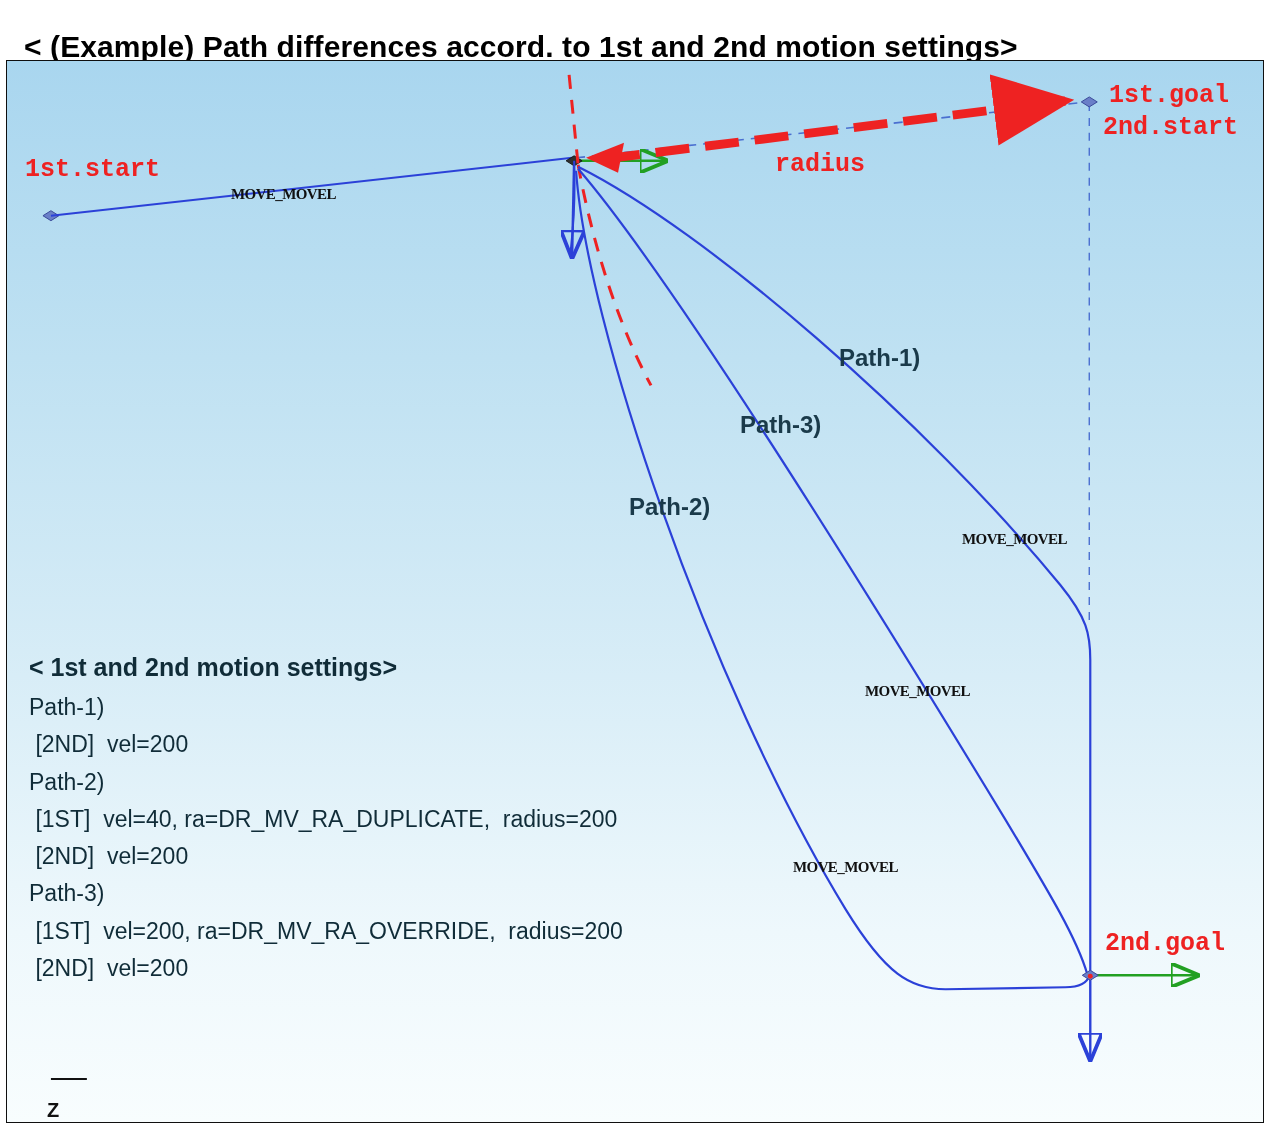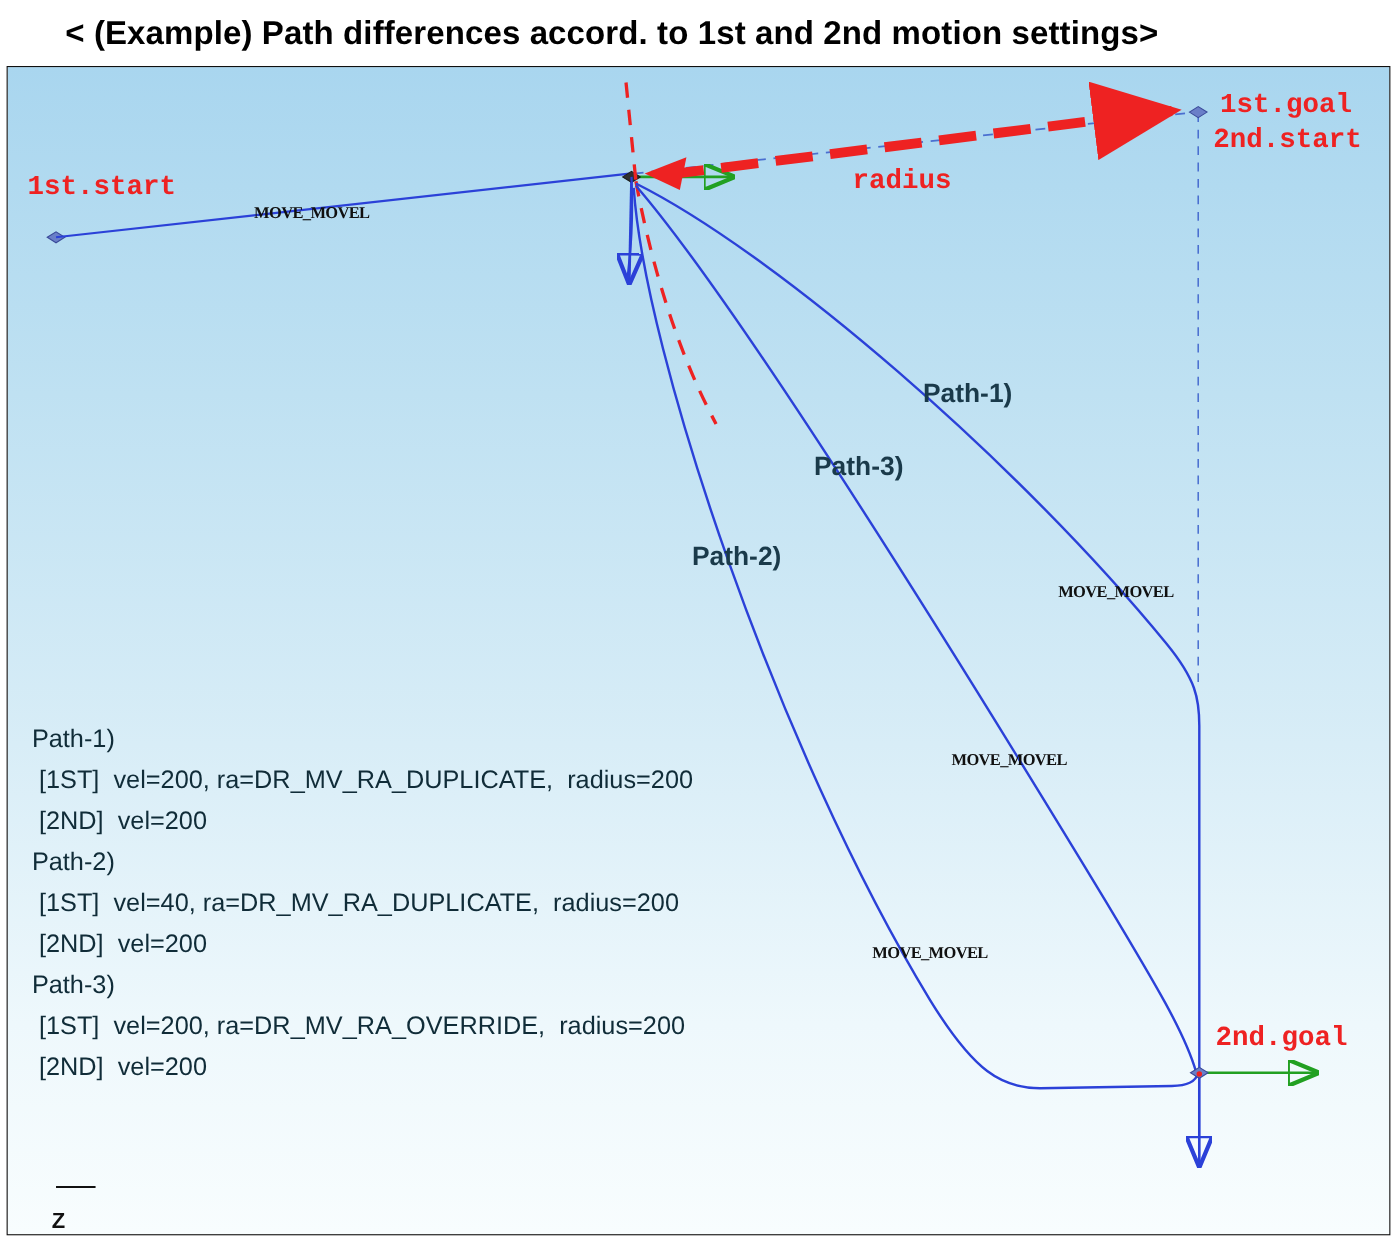--- a/index.html
+++ b/index.html
@@ -13,27 +13,26 @@
   .page {
     position: relative;
     width: 1270px;
     height: 1125px;
     background: #ffffff;
     overflow: hidden;
   }
   .title-bar {
     position: absolute;
     left: 0;
-    top: 0;
+    top: 16px;
     width: 1053px;
     height: 62px;
     background: #ffffff;
     display: flex;
     align-items: center;
-    justify-content: flex-end;
   }
   .title-text {
     font-size: 30px;
     font-weight: bold;
     color: #000000;
     padding-left: 24px;
     letter-spacing: 0.1px;
     white-space: nowrap;
   }
   .canvas {
@@ -180,22 +179,22 @@
     <div class="lbl lbl-dark" style="left:832px; top:283px;">Path-1)</div>
     <div class="lbl lbl-dark" style="left:733px; top:350px;">Path-3)</div>
     <div class="lbl lbl-dark" style="left:622px; top:432px;">Path-2)</div>
 
     <div class="lbl mono-small" style="left:224px; top:125px;">MOVE_MOVEL</div>
     <div class="lbl mono-small" style="left:955px; top:470px;">MOVE_MOVEL</div>
     <div class="lbl mono-small" style="left:858px; top:622px;">MOVE_MOVEL</div>
     <div class="lbl mono-small" style="left:786px; top:798px;">MOVE_MOVEL</div>
 
     <div class="settings">
+      <div class="head">&lt; 1st and 2nd motion settings&gt;</div>
       <div class="ln">Path-1)</div>
-      <div class="ln"> [1ST]  vel=200, ra=DR_MV_RA_DUPLICATE,  radius=200</div>
       <div class="ln"> [2ND]  vel=200</div>
       <div class="ln">Path-2)</div>
       <div class="ln"> [1ST]  vel=40, ra=DR_MV_RA_DUPLICATE,  radius=200</div>
       <div class="ln"> [2ND]  vel=200</div>
       <div class="ln">Path-3)</div>
       <div class="ln"> [1ST]  vel=200, ra=DR_MV_RA_OVERRIDE,  radius=200</div>
       <div class="ln"> [2ND]  vel=200</div>
     </div>
 
     <div class="zlabel">Z</div>

